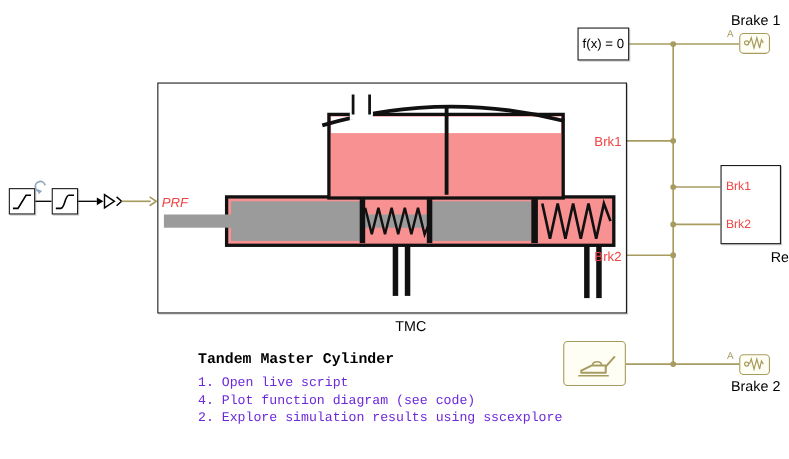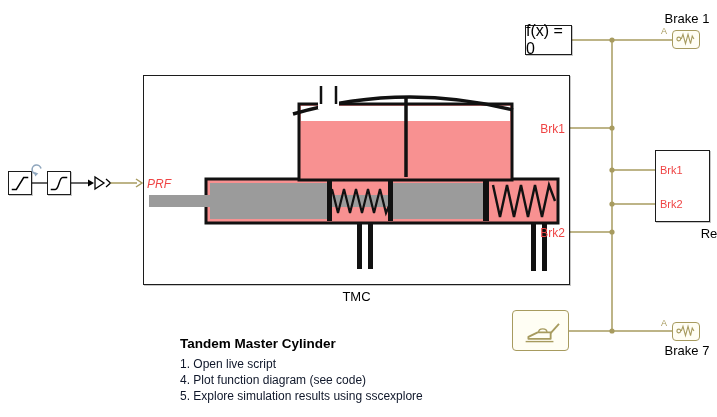--- a/index.html
+++ b/index.html
@@ -6,24 +6,24 @@
   .canvas{position:relative;width:717px;height:417px;background:#ffffff;
           font-family:"Liberation Sans",sans-serif;overflow:hidden;}
   .abs{position:absolute;}
   .blk{position:absolute;background:#ffffff;border:1px solid #1c1c1c;
        box-shadow:1px 1px 0 rgba(0,0,0,0.22);box-sizing:border-box;}
   .tanblk{position:absolute;background:#FFFEF4;border:1.6px solid #A79B5F;
           border-radius:4px;box-sizing:border-box;}
   .blklbl{position:absolute;color:#000;font-size:13px;text-align:center;white-space:nowrap;}
   .portlbl{position:absolute;color:#ef4444;font-size:12px;white-space:nowrap;}
   .tanport{position:absolute;color:#A79B5F;font-size:9px;white-space:nowrap;}
-  .solver{display:flex;align-items:center;justify-content:flex-start;font-size:16px;color:#000;}
-  .desc{position:absolute;left:180px;top:336px;color:#000;}
+  .solver{display:flex;align-items:center;justify-content:center;font-size:12px;color:#000;}
+  .desc{position:absolute;left:180px;top:320px;color:#000;font-family:Liberation Mono, monospace;}
   .desc-title{font-size:13.5px;font-weight:bold;margin-bottom:5px;}
-  .desc-item{font-size:12px;line-height:16px;color:#0f172a;}
+  .desc-item{font-size:12px;line-height:16px;color:#6d28d9;}
   svg{display:block;}
   .wires{position:absolute;left:0;top:0;}
 </style>
 </head>
 <body>
 
 <div class="canvas">
 
   <svg class="wires" width="717" height="417" viewBox="0 0 717 417">
 
@@ -98,21 +98,21 @@
 
       <rect x="213" y="147" width="5" height="46" fill="#111"></rect>
       <rect x="224" y="147" width="5" height="46" fill="#111"></rect>
       <rect x="387" y="147" width="5" height="48" fill="#111"></rect>
       <rect x="398" y="147" width="5" height="48" fill="#111"></rect>
     </svg>
     <div class="portlbl" style="left:3px;top:101px;font-style:italic;">PRF</div>
     <div class="portlbl" style="right:4px;top:46px;">Brk1</div>
     <div class="portlbl" style="right:4px;top:150px;">Brk2</div>
   </div>
-  <div class="blklbl" style="left:143px;top:289px;width:427px;">TMC</div>
+  <div class="blklbl" style="left:160px;top:289px;width:427px;">TMC</div>
 
   <div class="blk solver" style="left:525px;top:25px;width:47px;height:30px;">
     <span>f(x) = 0</span>
   </div>
 
   <div class="blklbl" style="left:663px;top:11px;width:48px;">Brake 1</div>
   <div class="tanport" style="left:661px;top:26px;">A</div>
   <div class="tanblk" style="left:672px;top:30px;width:28px;height:19px;">
     <svg width="25" height="16" viewBox="0 0 28 19">
       <circle cx="6" cy="9.5" r="2.2" fill="none" stroke="#A79B5F" stroke-width="1.3"></circle>
@@ -135,22 +135,22 @@
     </svg>
   </div>
 
   <div class="tanport" style="left:661px;top:318px;">A</div>
   <div class="tanblk" style="left:672px;top:322px;width:28px;height:19px;">
     <svg width="25" height="16" viewBox="0 0 28 19">
       <circle cx="6" cy="9.5" r="2.2" fill="none" stroke="#A79B5F" stroke-width="1.3"></circle>
       <polyline points="9,9.5 11,4 14,15 17,4 20,15 22,6 24,9.5" fill="none" stroke="#A79B5F" stroke-width="1.3"></polyline>
     </svg>
   </div>
-  <div class="blklbl" style="left:663px;top:343px;width:48px;">Brake 7</div>
+  <div class="blklbl" style="left:663px;top:343px;width:48px;">Brake 2</div>
 
   <div class="desc">
     <div class="desc-title">Tandem Master Cylinder</div>
     <div class="desc-item">1. Open live script</div>
     <div class="desc-item">4. Plot function diagram (see code)</div>
-    <div class="desc-item">5. Explore simulation results using sscexplore</div>
+    <div class="desc-item">2. Explore simulation results using sscexplore</div>
   </div>
 
 </div>
 
 </body></html>

